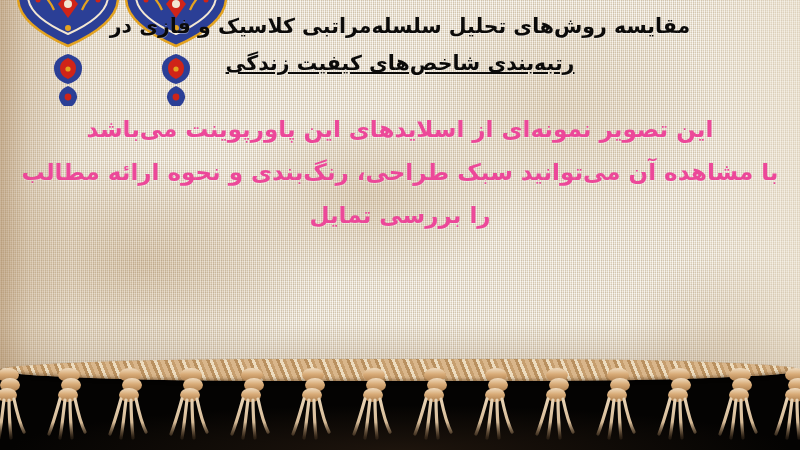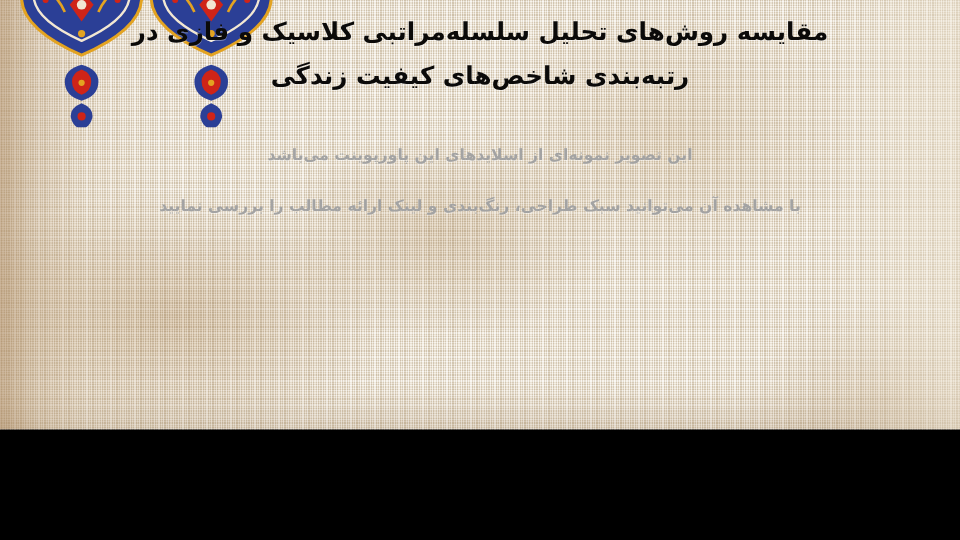--- a/index.html
+++ b/index.html
@@ -6,21 +6,21 @@
   html, body {
     margin: 0;
     padding: 0;
     background: #000;
   }
   * { box-sizing: border-box; }
 
   .slide {
     position: relative;
     width: 800px;
-    height: 358px;
+    height: 450px;
     overflow: hidden;
     font-family: "DejaVu Sans", "Liberation Sans", sans-serif;
     background: #0a0705;
   }
 
   
   .paper {
     position: absolute;
     left: 0; top: 0;
     width: 800px;
@@ -97,30 +97,30 @@
     right: 24px;
     width: 752px;
     text-align: center;
     color: #0b0a09;
     font-size: 20.5px;
     font-weight: bold;
     line-height: 37px;
     letter-spacing: 0px;
     text-shadow: 0 1px 0 rgba(255,255,255,0.35);
   }
-  .title .l2 { display: block; }
+  .title .l2 { display: block; text-decoration: underline; }
 
   .body-text {
     position: absolute;
     top: 108px;
     right: 8px;
     width: 784px;
     text-align: center;
-    color: #a3a3a3;
-    font-size: 13px;
+    color: #ec4899;
+    font-size: 23px;
     font-weight: bold;
     line-height: 43px;
     text-shadow: 0 1px 0 rgba(255,255,255,0.30);
   }
   .body-text p { margin: 0; }
 
   
   .band {
     position: absolute;
     left: 0;
@@ -238,21 +238,21 @@
 
   <div class="text-area">
 
     <div class="title">
       <span class="l1">مقایسه روش‌های تحلیل سلسله‌مراتبی کلاسیک و فازی در</span>
       <span class="l2">رتبه‌بندی شاخص‌های کیفیت زندگی</span>
     </div>
 
     <div class="body-text">
       <p>این تصویر نمونه‌ای از اسلایدهای این پاورپوینت می‌باشد</p>
-      <p>با مشاهده آن می‌توانید سبک طراحی، رنگ‌بندی و لینک ارائه مطالب را بررسی نمایید</p>
+      <p>با مشاهده آن می‌توانید سبک طراحی، رنگ‌بندی و نحوه ارائه مطالب را بررسی تمایل</p>
     </div>
 
   </div>
 
   <div class="band"></div>
   <div class="band-shade"></div>
   <div class="selvedge"></div>
 
   <svg class="fringe" viewBox="0 0 800 82" preserveAspectRatio="none">
     <defs>

